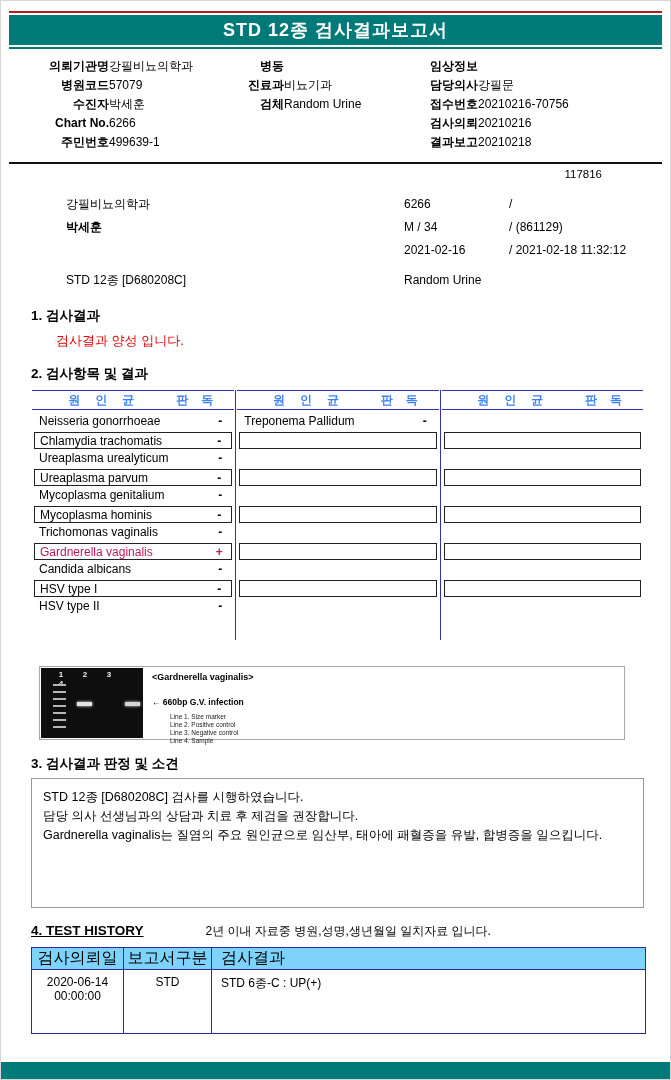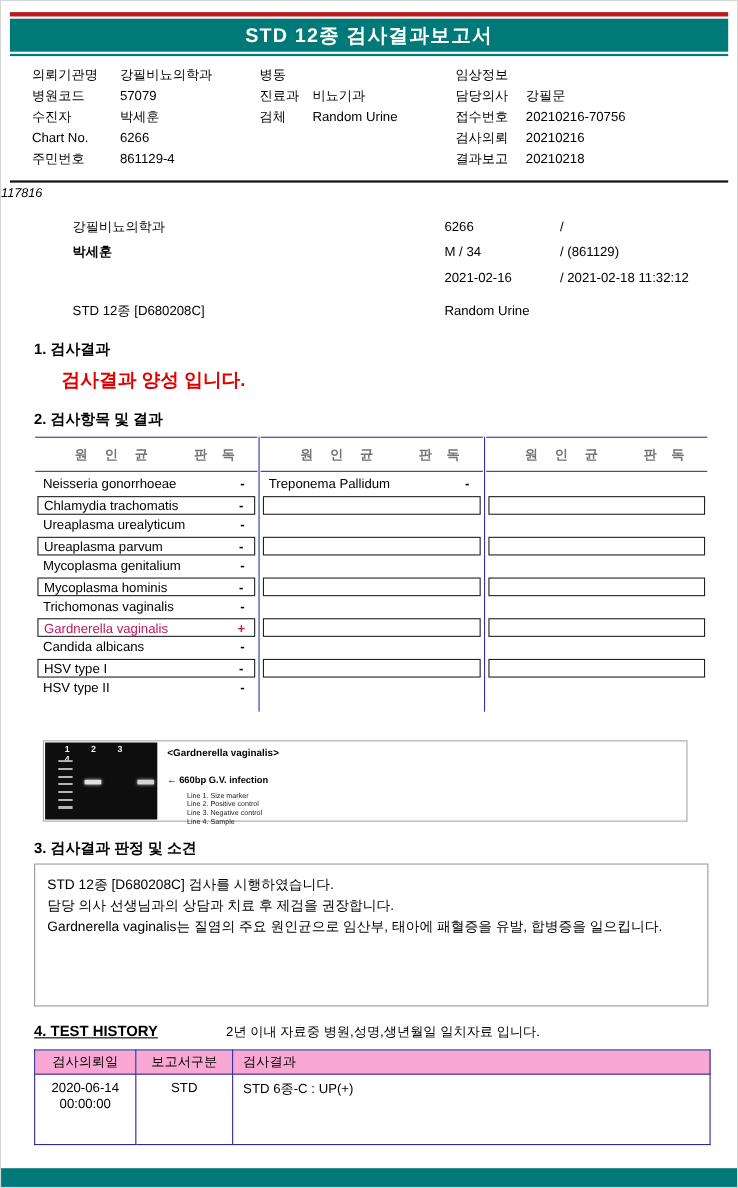--- a/index.html
+++ b/index.html
@@ -2,54 +2,54 @@
 <html><head>
 <meta charset="utf-8">
 <style>
   * { box-sizing: border-box; margin: 0; padding: 0; }
   html,body { background:#e9e9e9; }
   body { font-family: "Liberation Sans", "DejaVu Sans", sans-serif; font-size: 12px; color:#000; }
   .page { position: relative; width: 671px; height: 1080px; margin: 0 auto; background:#fff;
           border: 1px solid #d6d6d6; overflow: hidden; }
 
   
-  .header-wrap { margin: 10px 8px 0; border-top: 4px solid #b91c1c; border-bottom: 2px solid #007a78; padding: 2px 0; }
+  .header-wrap { margin: 10px 8px 0; border-top: 2px solid #b91c1c; border-bottom: 2px solid #007a78; padding: 2px 0; }
   .header-bar { background:#007a78; color:#fff; height: 30px; line-height: 30px; text-align:center;
                 font-size: 18px; font-weight: bold; letter-spacing: 1px; }
 
   
   .info { margin: 8px 8px 0 28px; display: grid; grid-template-columns: 207px 178px auto; }
   .info-row { height: 19px; line-height: 19px; white-space: nowrap; }
-  .lbl { font-weight: normal; display: inline-block; }
+  .lbl { font-weight: bold; display: inline-block; text-align: right; }
   .w1 { width: 80px; } .w2 { width: 48px; } .w3 { width: 64px; }
   .lbl-inline { font-weight: bold; display:inline-block; margin-left: 14px; margin-right: 6px; }
   .gender-val { display:inline-block; min-width: 14px; }
 
   .divider { margin: 10px 8px 0; border-top: 2.5px solid #111; }
-  .ref-number { margin: 4px 68px 0 0; font-size: 11.5px; font-style: italic; }
+  .ref-number { margin: 4px 68px 0 0; text-align: right; font-size: 11.5px; }
 
   
   .summary { margin-top: 13px; }
   .sum-row { position: relative; height: 23px; line-height: 23px; }
   .sum-row.gap { margin-top: 7px; }
   .s-a { position:absolute; left: 65px; white-space: nowrap; }
   .s-b { position:absolute; left: 403px; white-space: nowrap; }
   .s-c { position:absolute; left: 508px; white-space: nowrap; }
   .bold { font-weight: bold; }
 
   
   .sec-head { margin: 15px 0 0 30px; font-size: 13.5px; font-weight: bold; }
-  .result-red { margin: 7px 0 0 55px; color: #e00000; font-weight: bold; font-size: 17px; }
+  .result-red { margin: 7px 0 0 55px; color: #e00000; font-weight: normal; font-size: 13px; }
 
   
   .res-table { margin: 7px 26px 0 30px; display: flex; }
   .res-col { width: 205px; min-height: 250px; padding: 0 1px; }
   .res-col + .res-col { border-left: 1.5px solid #3232b0; }
   .res-head { display:flex; align-items:center; border-top: 1.5px solid #3232b0; border-bottom: 1.5px solid #3232b0;
-              height: 32px; color: #737373; font-weight: bold; margin-bottom: 3px; }
+              height: 20px; color: #3b82f6; font-weight: bold; margin-bottom: 3px; font-family: Liberation Serif, serif; }
   .res-head .h1 { flex: 1; text-align: center; letter-spacing: 6px; }
   .res-head .h2 { width: 58px; letter-spacing: 5px; }
   .res-row { display: flex; justify-content: space-between; height: 17px; line-height: 16px;
              margin: 1.5px 2px; padding: 0 5px; font-size: 12px; white-space: nowrap; }
   .res-row.boxed { border: 1px solid #222; }
   .res-val { font-weight: bold; width: 14px; text-align: center; }
   .res-row.positive .res-name, .res-row.positive .res-val { color: #be185d; }
 
   
   .gel-wrap { margin: 26px 45px 0 38px; border: 1px solid #a8a8a8; height: 74px; display: flex; position: relative; }
@@ -69,21 +69,21 @@
   
   .opinion-box { margin: 5px 26px 0 30px; border: 1px solid #999; height: 130px; padding: 9px 11px;
                  font-size: 12.5px; line-height: 1.5; }
 
   
   .s4-row { margin: 15px 0 0 30px; display: flex; align-items: baseline; }
   .s4-head { font-size: 13.5px; font-weight: bold; text-decoration: underline; }
   .s4-note { margin-left: 62px; font-size: 12px; }
   table.hist { margin: 7px 26px 0 30px; border-collapse: collapse; width: 615px; table-layout: fixed; }
   table.hist th, table.hist td { border: 1.5px solid #2a2a9e; }
-  table.hist th { height: 22px; font-weight: normal; font-size: 12px; background: #f9a8d4; }
+  table.hist th { height: 22px; font-weight: normal; font-size: 16px; background: #7dd3fc; }
   table.hist td { height: 64px; vertical-align: top; padding: 5px 4px; font-size: 12px; }
   .c-date { width: 92px; text-align: center; }
   .c-type { width: 88px; text-align: center; }
   .c-result { text-align: left; padding-left: 9px !important; }
 
   .footer-bar { position: absolute; left: 0; right: 0; bottom: 0; height: 17px; background: #007a78; }
 </style>
 </head>
 <body>
 
@@ -92,21 +92,21 @@
   <div class="header-wrap">
     <div class="header-bar">STD 12종 검사결과보고서</div>
   </div>
 
   <div class="info">
     <div class="info-col">
       <div class="info-row"><span class="lbl w1">의뢰기관명</span><span>강필비뇨의학과</span></div>
       <div class="info-row"><span class="lbl w1">병원코드</span><span>57079</span></div>
       <div class="info-row"><span class="lbl w1">수진자</span><span>박세훈</span></div>
       <div class="info-row"><span class="lbl w1">Chart No.</span><span>6266</span></div>
-      <div class="info-row"><span class="lbl w1">주민번호</span><span>861129-4</span></div>
+      <div class="info-row"><span class="lbl w1">주민번호</span><span>499639-1</span></div>
     </div>
     <div class="info-col">
       <div class="info-row"><span class="lbl w2">병동</span><span></span></div>
       <div class="info-row"><span class="lbl w2">진료과</span><span>비뇨기과</span></div>
       <div class="info-row"><span class="lbl w2">검체</span><span>Random Urine</span></div>
     </div>
     <div class="info-col">
       <div class="info-row"><span class="lbl w3">임상정보</span><span></span></div>
       <div class="info-row"><span class="lbl w3">담당의사</span><span>강필문</span></div>
       <div class="info-row"><span class="lbl w3">접수번호</span><span>20210216-70756</span></div>

